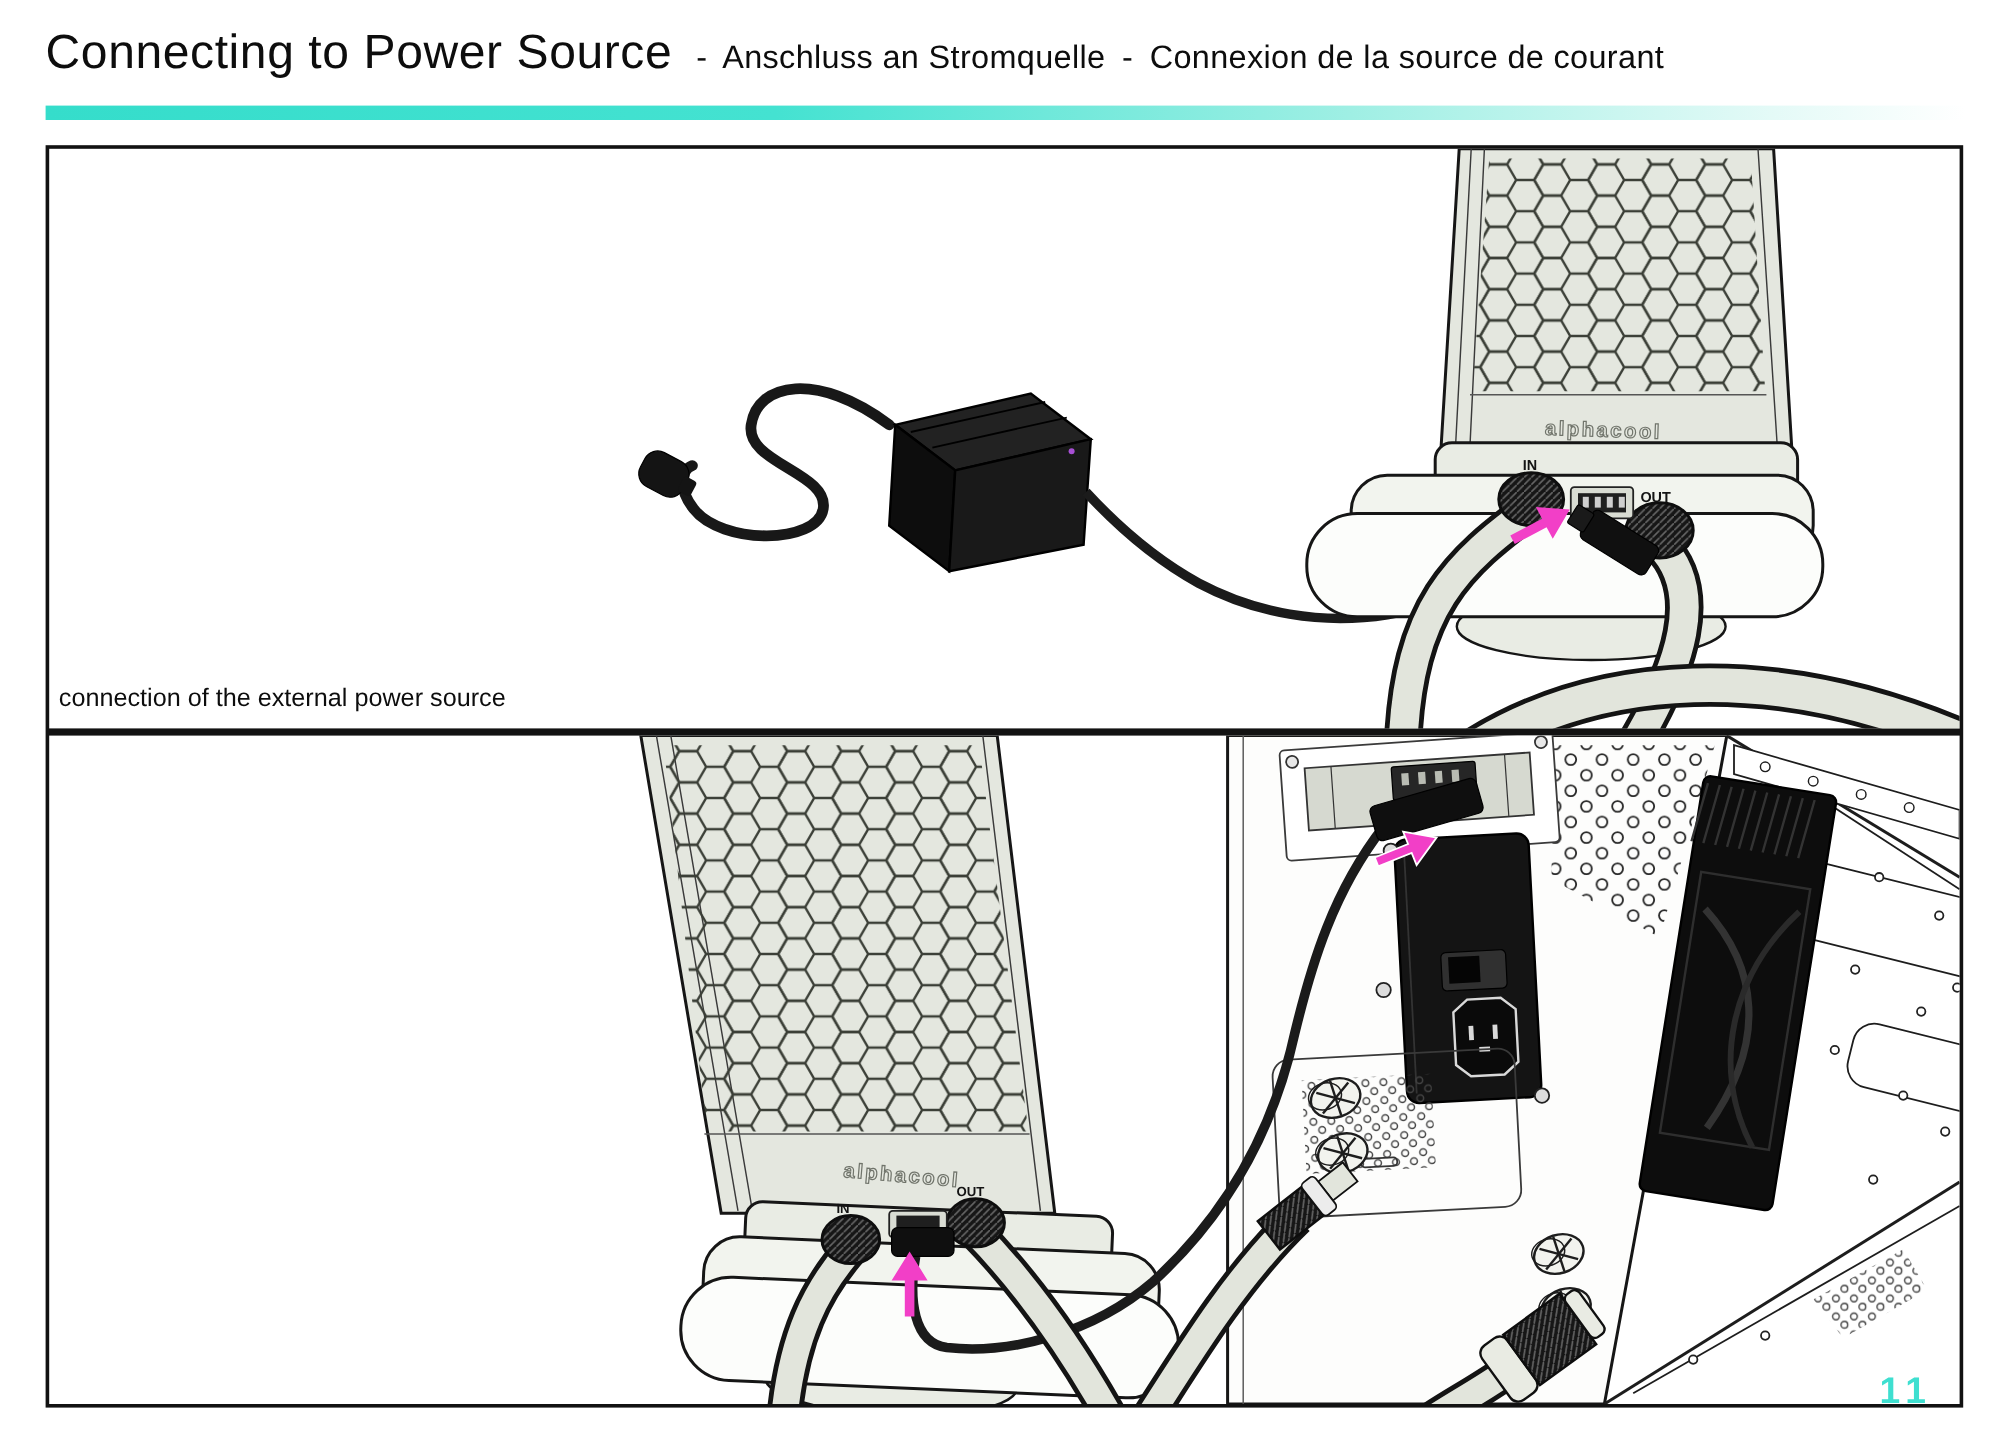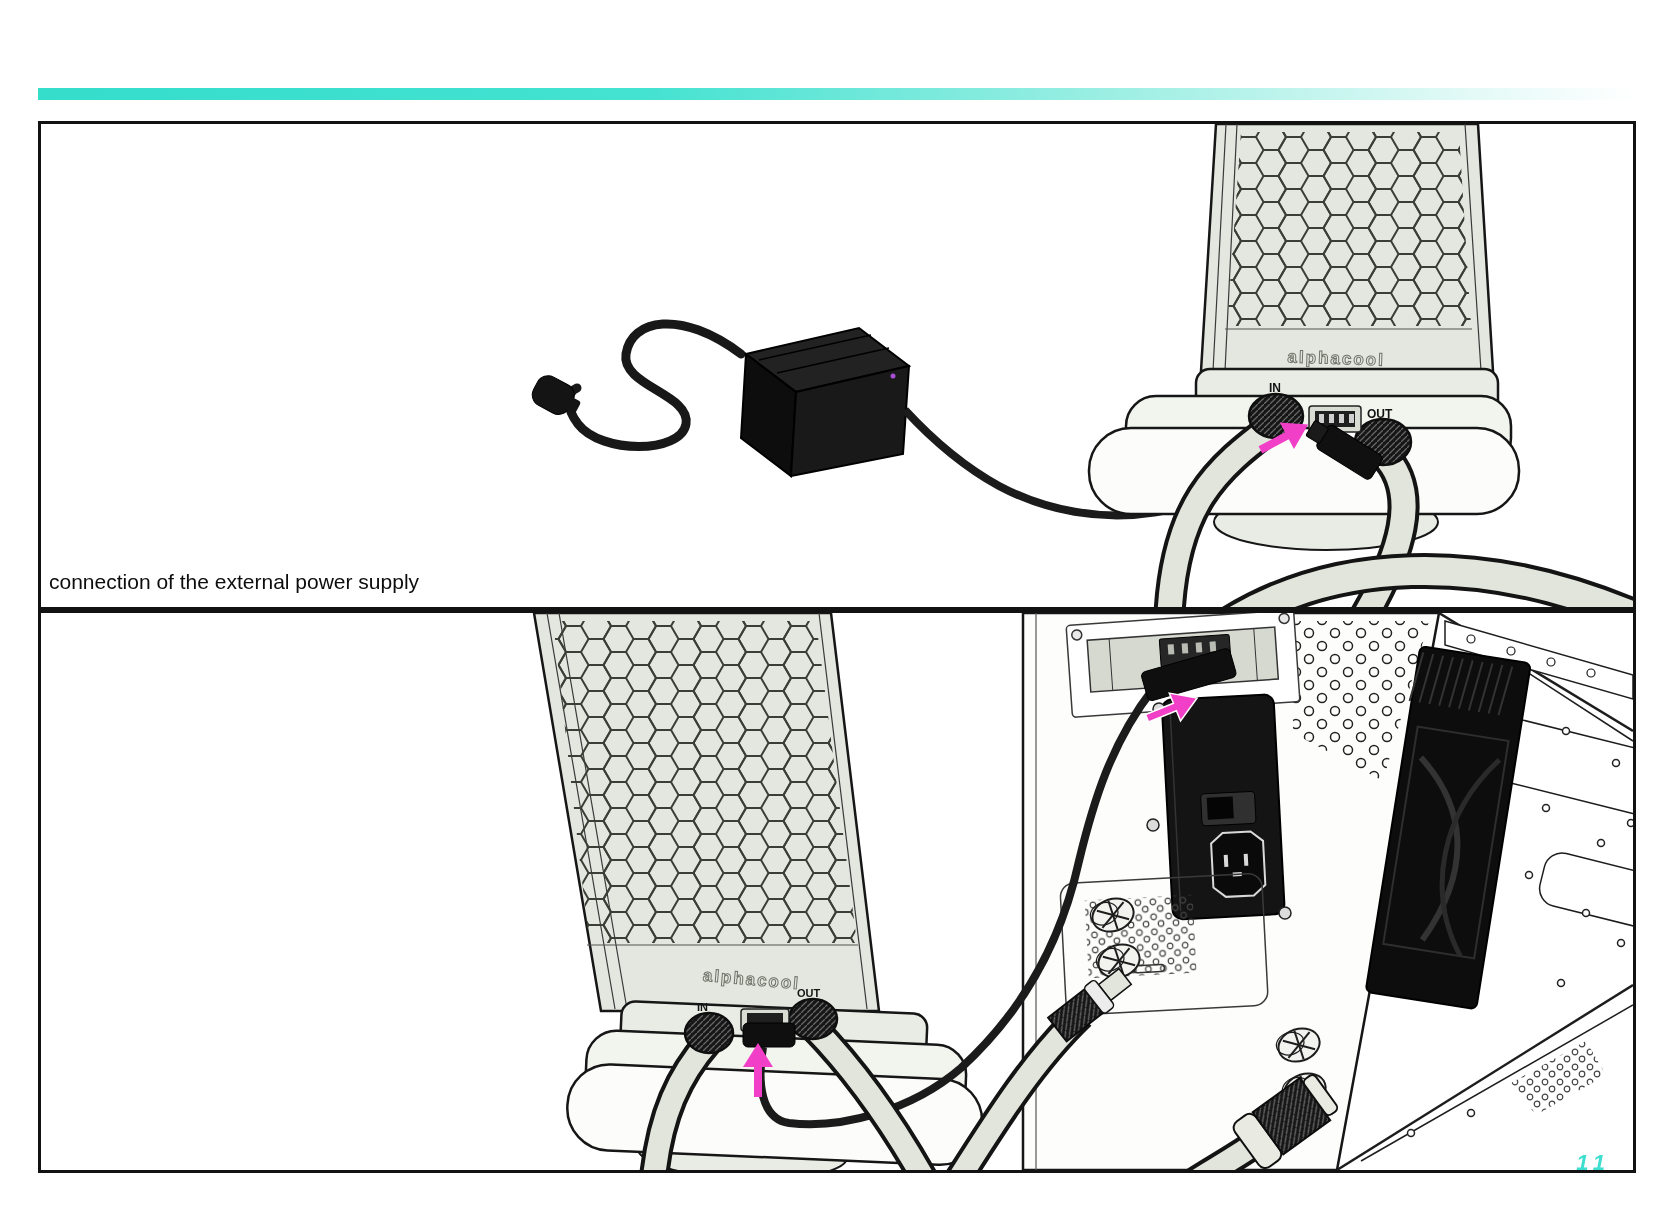--- a/index.html
+++ b/index.html
@@ -11,31 +11,40 @@
   .title-sub .sep{margin:0 6px;}
   .accent-rule{position:absolute;left:38px;top:88px;width:1600px;height:12px;
     background:linear-gradient(to right,#35ddcb 0%,#44e2d1 38%,#9fefe4 68%,#e4faf7 90%,#ffffff 100%);}
   .panel{position:absolute;left:38px;width:1598px;border:3px solid #121212;box-sizing:border-box;background:#fff;}
   .panel-1{top:121px;height:489px;}
   .panel-2{top:610px;height:563px;}
   .panel svg{position:absolute;left:0;top:0;width:100%;height:100%;display:block;}
   .caption{position:absolute;left:8px;font-size:21px;color:#0d0d0d;line-height:1.25;margin:0;}
   .caption-1{bottom:12px;}
   .caption-2{bottom:6px;}
-  .pagenum{position:absolute;right:22px;bottom:-4px;font-size:22px;font-weight:700;
-           color:#3EDFD0;letter-spacing:6px;line-height:1;font-style:italic;}
+  .pagenum{position:absolute;right:22px;bottom:-4px;font-size:31px;font-weight:700;
+           color:#3EDFD0;letter-spacing:6px;line-height:1;}
   .arrow{fill:#F23FC7;}
   .cap-label{font-family:"Liberation Sans",sans-serif;font-weight:bold;fill:#141414;}
   .logo-t{font-family:"Liberation Sans",sans-serif;font-weight:bold;fill:none;stroke:#70746b;stroke-width:1;}
 </style>
 </head>
 <body>
 
 <div class="page">
 
+  <div class="titlebar">
+    <span class="title-en">Connecting to Power Source</span>
+    <span class="title-sub">
+      <span class="sep">-</span>
+      <span>Anschluss an Stromquelle</span>
+      <span class="sep">-</span>
+      <span>Connexion de la source de courant</span>
+    </span>
+  </div>
   <div class="accent-rule"></div>
 
   <section class="panel panel-1">
     <svg viewBox="0 0 1592 483">
       <defs>
         <pattern id="p1hex" width="45" height="26" patternUnits="userSpaceOnUse">
           <g stroke="#3a3e36" stroke-width="2" fill="none">
             <path d="M7.5,0L22.5,0L30,13L22.5,26L7.5,26L0,13Z"></path>
             <path d="M7.5,0L22.5,0L30,13L22.5,26L7.5,26L0,13Z" transform="translate(22.5,13)"></path>
             <path d="M7.5,0L22.5,0L30,13L22.5,26L7.5,26L0,13Z" transform="translate(22.5,-13)"></path>
@@ -106,21 +115,21 @@
         <rect x="1288" y="290" width="5" height="9" fill="#cfcfcf"></rect>
         <rect x="1298" y="290" width="5" height="9" fill="#cfcfcf"></rect>
         <rect x="1308" y="290" width="5" height="9" fill="#cfcfcf"></rect>
       </g>
       <g transform="translate(1296,318) rotate(32)">
         <rect x="-16" y="-12" width="64" height="28" rx="5" fill="#101010" stroke="#000"></rect>
         <rect x="-30" y="-7" width="16" height="18" rx="2" fill="#1a1a1a" stroke="#000"></rect>
       </g>
       <use href="#p1arr" class="arrow" transform="translate(1243,302) rotate(-28)"></use>
     </svg>
-    <p class="caption caption-1">connection of the external power supply</p>
+    <p class="caption caption-1">connection of the external power source</p>
   </section>
 
   <section class="panel panel-2">
     <svg viewBox="0 0 1592 557">
       <defs>
         <pattern id="p2hex" width="45" height="26" patternUnits="userSpaceOnUse">
           <g stroke="#3a3e36" stroke-width="2" fill="none">
             <path d="M7.5,0L22.5,0L30,13L22.5,26L7.5,26L0,13Z"></path>
             <path d="M7.5,0L22.5,0L30,13L22.5,26L7.5,26L0,13Z" transform="translate(22.5,13)"></path>
             <path d="M7.5,0L22.5,0L30,13L22.5,26L7.5,26L0,13Z" transform="translate(22.5,-13)"></path>

